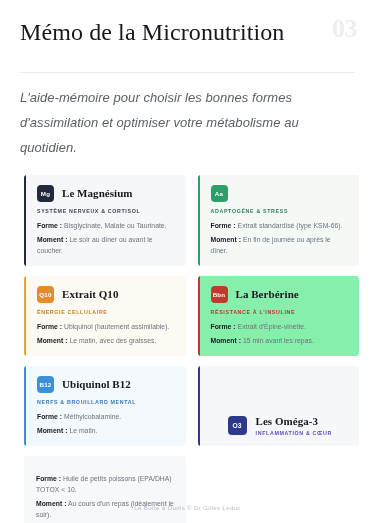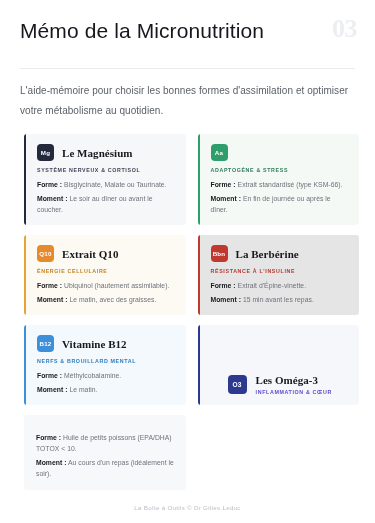--- a/index.html
+++ b/index.html
@@ -17,22 +17,22 @@
     background: #ffffff;
     padding: 0;
   }
 
   
   .header {
     position: relative;
     padding: 18px 20px 12px 20px;
   }
   .page-title {
-    font-family: Liberation Sans, sans-serif;
-    font-size: 21px;
+    font-family: Liberation Serif, serif;
+    font-size: 24px;
     font-weight: 400;
     color: #16181d;
     letter-spacing: 0.1px;
     line-height: 1.2;
   }
   .page-number {
     position: absolute;
     right: 18px;
     top: 14px;
     font-family: "Liberation Serif", serif;
@@ -41,24 +41,25 @@
     color: #eceef1;
     letter-spacing: -0.5px;
   }
   .header-rule {
     margin: 13px 20px 0 20px;
     height: 1px;
     background: #e9ebee;
   }
   .intro {
     padding: 12px 22px 0 20px;
-    font-size: 10px;
+    font-size: 13px;
     line-height: 1.95;
     color: #5b6069;
     letter-spacing: 0.05px;
+    font-style: italic;
   }
 
   
   .grid {
     margin-top: 14px;
     padding: 0 16px;
     display: grid;
     grid-template-columns: 1fr 1fr;
     column-gap: 12px;
     row-gap: 10px;
@@ -195,38 +196,38 @@
         <div class="badge" style="background: rgb(230, 138, 46);">Q10</div>
         <div class="card-title">Extrait Q10</div>
       </div>
       <div class="card-sub" style="color: rgb(196, 128, 31);">ÉNERGIE CELLULAIRE</div>
       <div class="card-lines">
         <div class="line"><b>Forme :</b> <span>Ubiquinol (hautement assimilable).</span></div>
         <div class="line"><b>Moment :</b> <span>Le matin, avec des graisses.</span></div>
       </div>
     </div>
 
-    <div class="card" style="background: #e5e5e5;">
+    <div class="card" style="background: #86efac;">
       <div class="accent" style="background: rgb(192, 57, 47);"></div>
       <div class="card-head">
         <div class="badge" style="background: rgb(192, 57, 47);">Bbn</div>
         <div class="card-title">La Berbérine</div>
       </div>
       <div class="card-sub" style="color: rgb(176, 58, 50);">RÉSISTANCE À L'INSULINE</div>
       <div class="card-lines">
         <div class="line"><b>Forme :</b> <span>Extrait d'Épine-vinette.</span></div>
         <div class="line"><b>Moment :</b> <span>15 min avant les repas.</span></div>
       </div>
     </div>
 
     <div class="card" style="background: rgb(244, 249, 253);">
       <div class="accent" style="background: rgb(61, 143, 216);"></div>
       <div class="card-head">
         <div class="badge" style="background: rgb(61, 143, 216);">B12</div>
-        <div class="card-title">Vitamine B12</div>
+        <div class="card-title">Ubiquinol B12</div>
       </div>
       <div class="card-sub" style="color: rgb(47, 124, 191);">NERFS &amp; BROUILLARD MENTAL</div>
       <div class="card-lines">
         <div class="line"><b>Forme :</b> <span>Méthylcobalamine.</span></div>
         <div class="line"><b>Moment :</b> <span>Le matin.</span></div>
       </div>
     </div>
 
     <div class="card omega-left" style="background: rgb(246, 247, 251);">
       <div class="accent" style="background: rgb(43, 58, 143);"></div>

